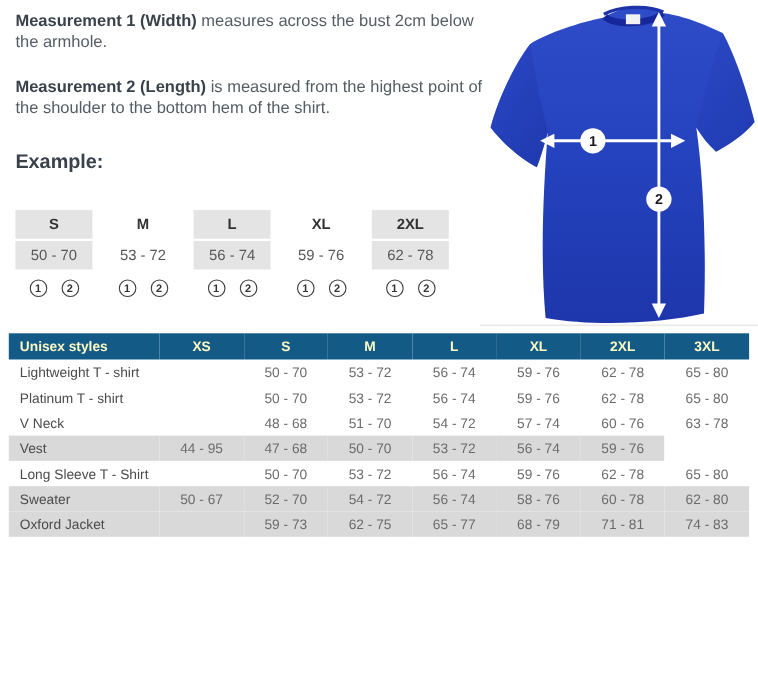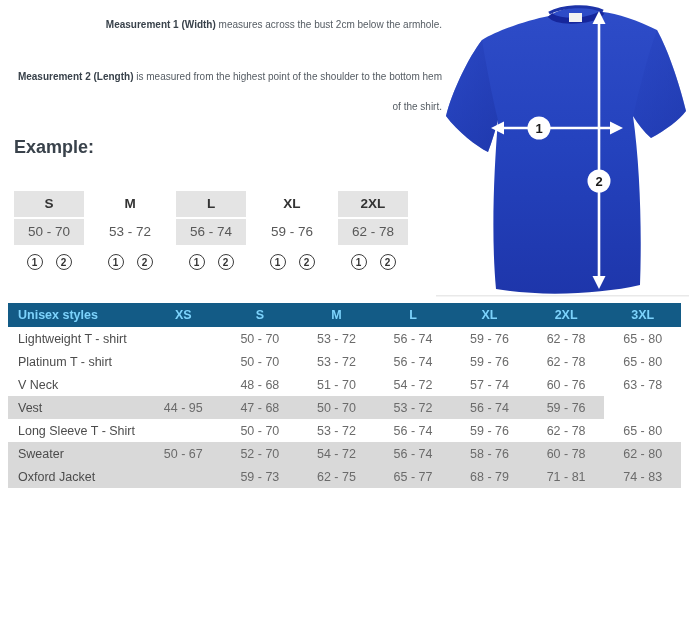--- a/index.html
+++ b/index.html
@@ -4,21 +4,21 @@
 <style>
   * { margin:0; padding:0; box-sizing:border-box; }
   html,body { background:#fff; }
   .page {
     position:relative; width:689px; height:629px; background:#fff; overflow:hidden;
     font-family:"Liberation Sans", sans-serif;
   }
 
   
   .intro { position:absolute; left:14px; top:10px; width:428px; }
-  .intro p { font-size:10px; line-height:30px; color:#555c63; margin-bottom:22px;text-align:right; }
+  .intro p { font-size:15px; line-height:19px; color:#555c63; margin-bottom:22px; }
   .intro b { color:#39424b; }
   .example-label { position:absolute; left:14px; top:137px; font-size:18px; font-weight:bold; color:#39424b; }
 
   
   .example-row { position:absolute; left:14px; top:191px; display:flex; gap:11px; }
   .ex-col { width:70px; text-align:center; }
   .ex-head { height:26px; line-height:26px; font-size:13.5px; font-weight:bold; color:#333; }
   .ex-val  { height:26px; line-height:26px; margin-top:2px; font-size:13.5px; color:#585858; }
   .ex-col.shaded .ex-head, .ex-col.shaded .ex-val { background:#e4e4e4; }
   .ex-badges { margin-top:9px; display:flex; justify-content:center; gap:13px; }
@@ -29,21 +29,21 @@
   }
 
   
   .shirt-wrap { position:absolute; left:436px; top:0; width:253px; height:298px; }
 
   
   .size-table-wrap { position:absolute; left:8px; top:303px; width:673px; }
   table.size-table { width:673px; border-collapse:collapse; table-layout:fixed; }
   .size-table col.label-col { width:137px; }
   .size-table th {
-    background:#135b86; color:#7dd3fc; font-size:12.5px; font-weight:bold;
+    background:#135b86; color:#fef9c3; font-size:12.5px; font-weight:bold;
     height:24px; text-align:center; padding:0 2px;
   }
   .size-table th:first-child { text-align:left; padding-left:10px; }
   .size-table td {
     height:23px; font-size:12.5px; color:#6b6b6b; text-align:center; padding:0 2px;
     background:#fff;
   }
   .size-table td:first-child { text-align:left; padding-left:10px; color:#4c4c4c; }
   .size-table tr.alt td { background:#d9d9d9; }
   .size-table tr.alt td.no-shade { background:#fff; }

